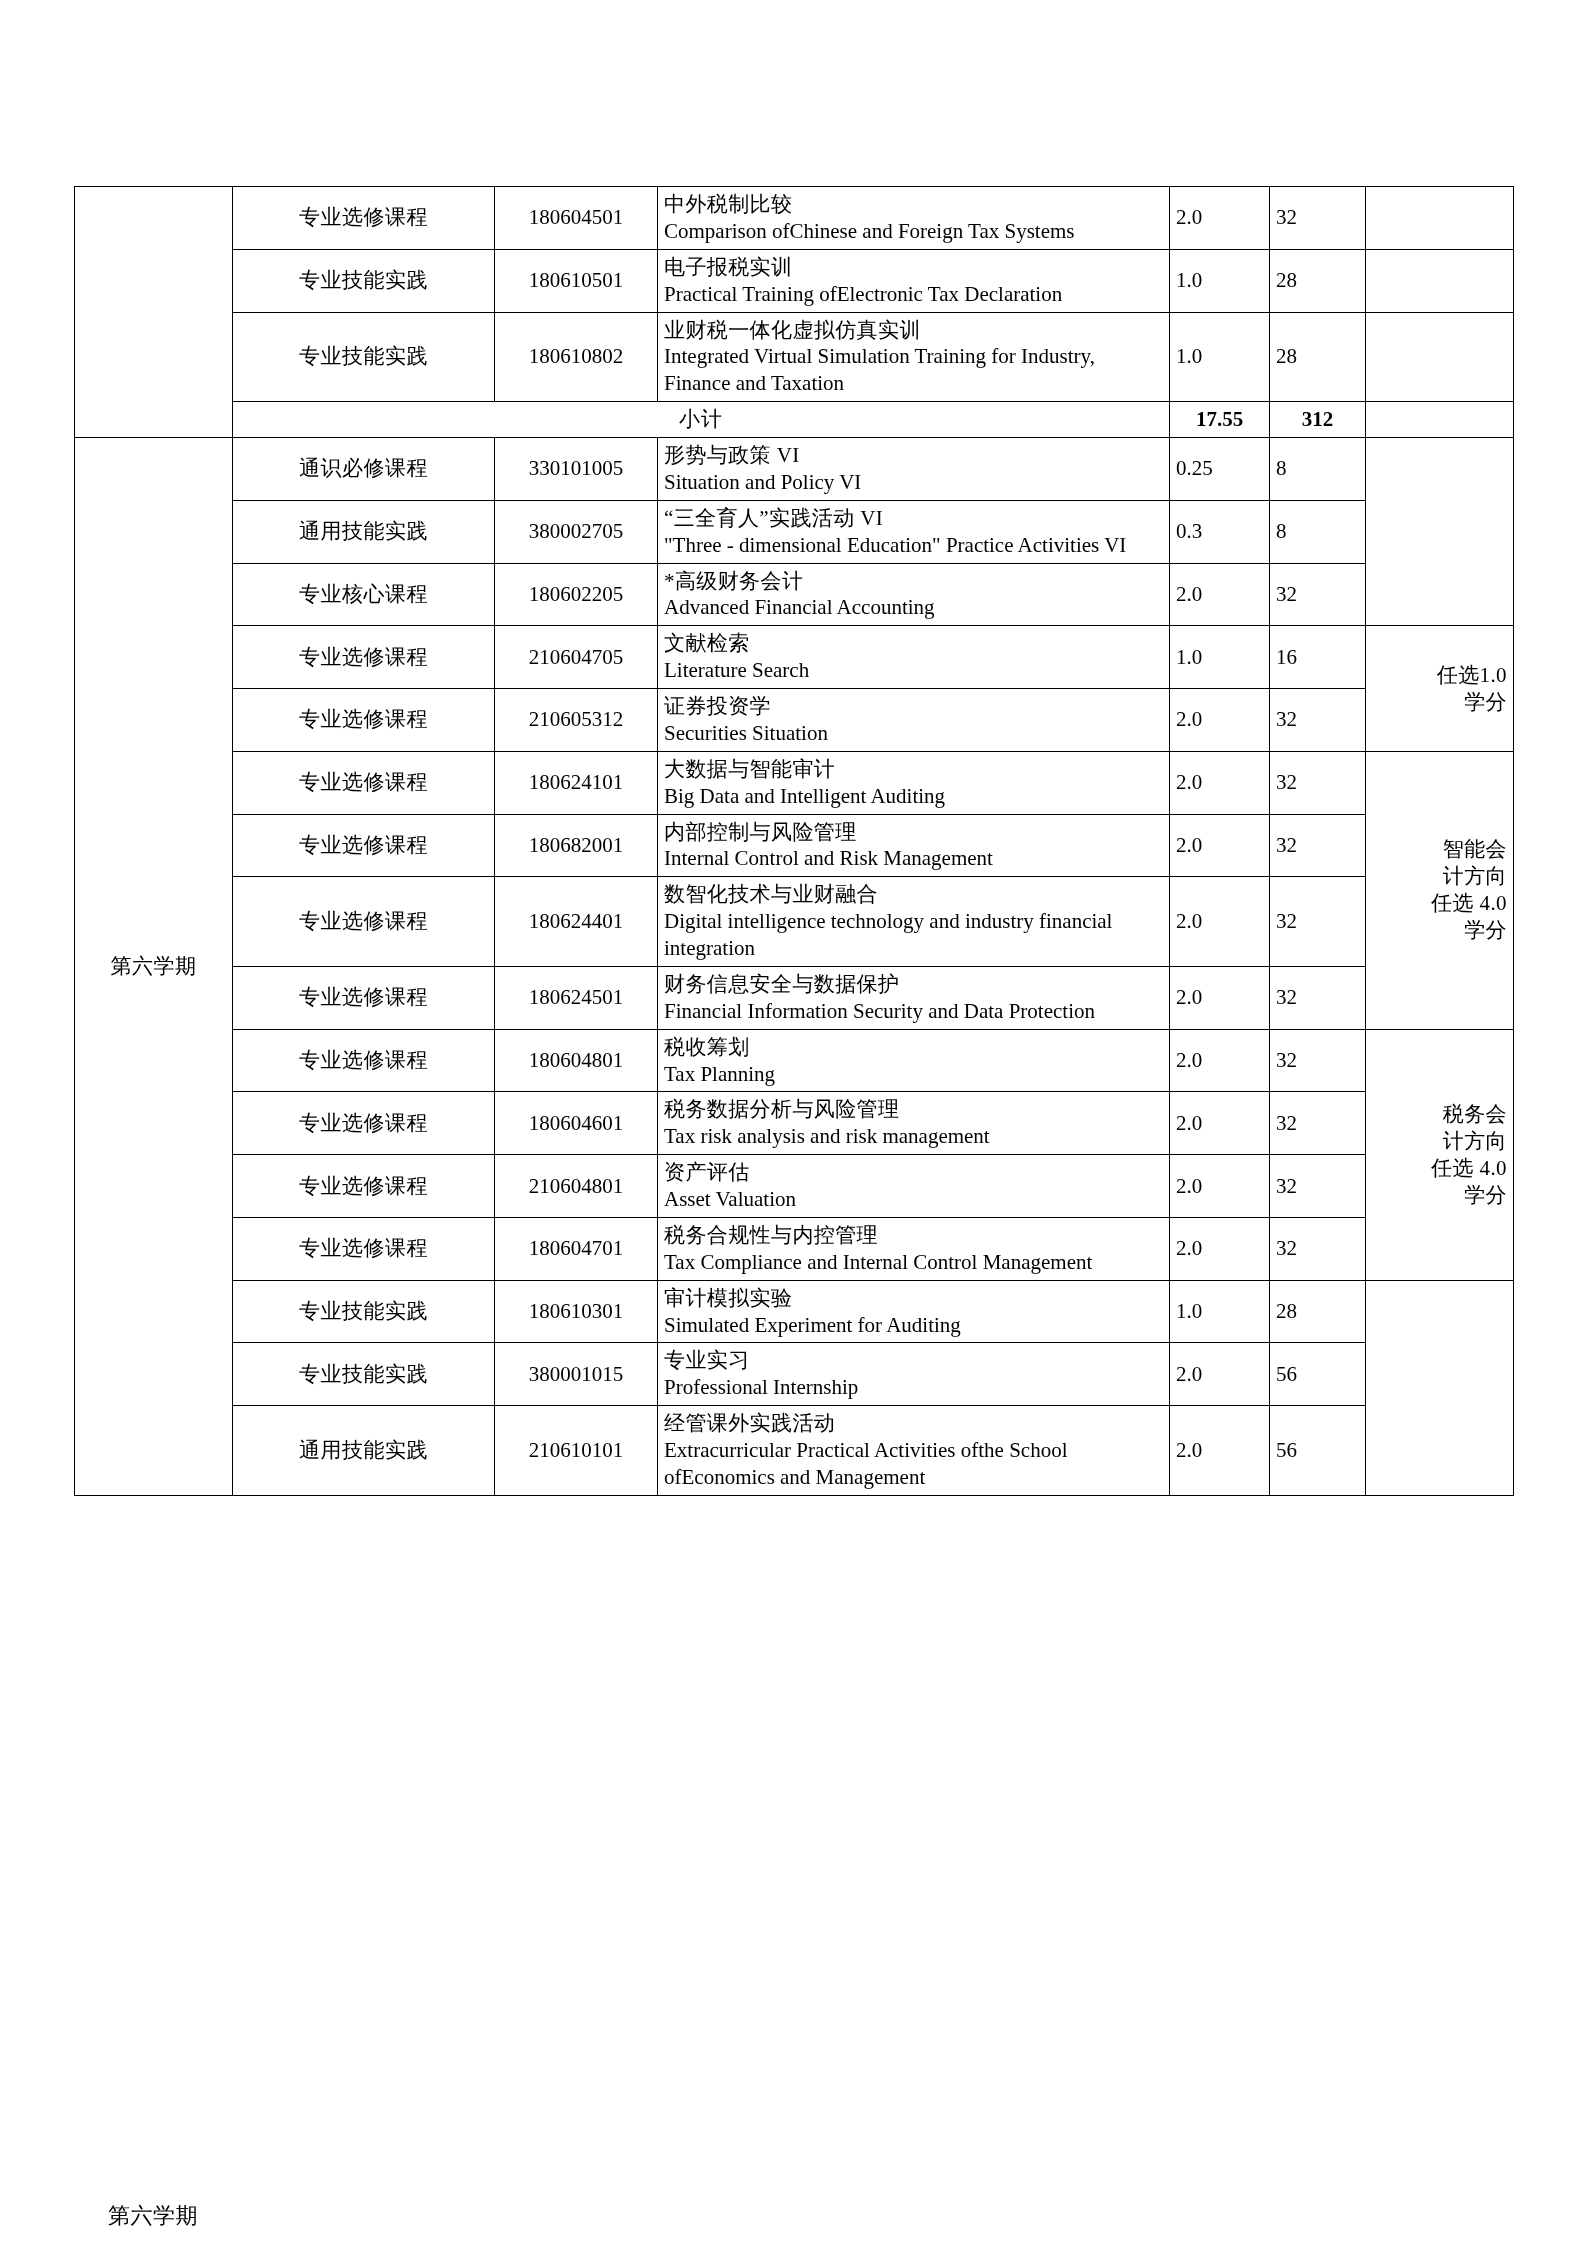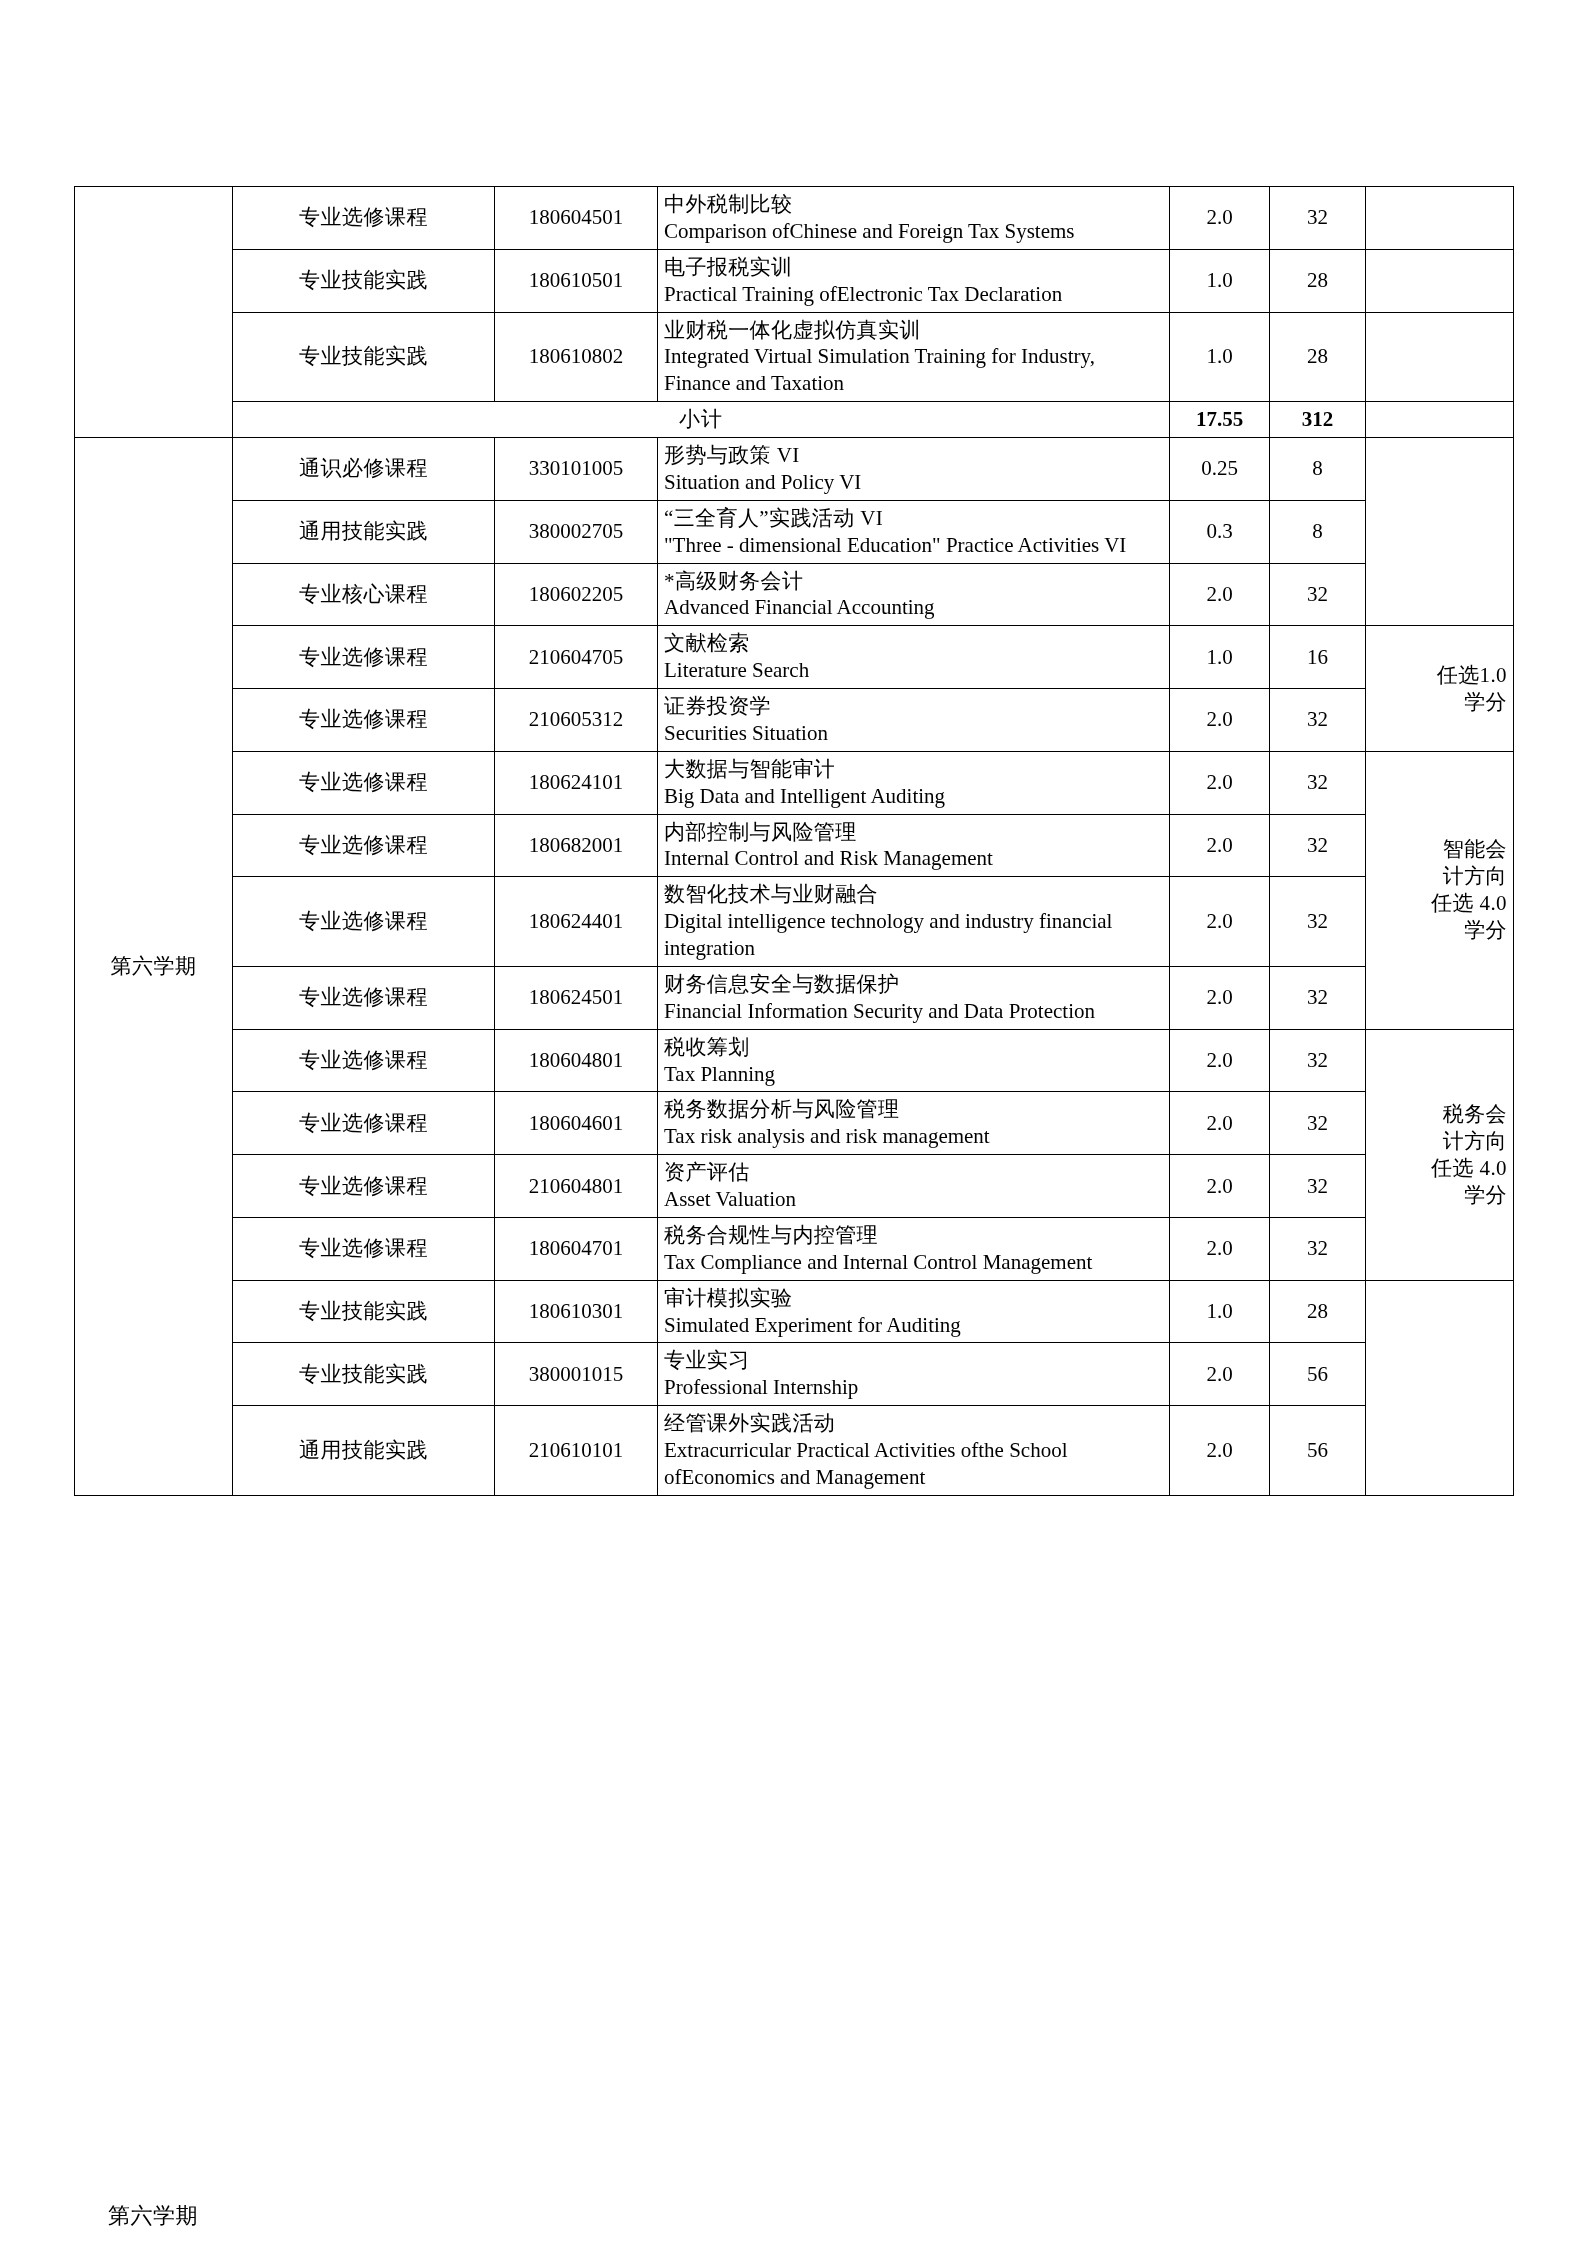--- a/index.html
+++ b/index.html
@@ -65,21 +65,21 @@
   }
   td.cname .cn {
     display: block;
     letter-spacing: 0.4px;
   }
   td.cname .en {
     display: block;
     font-family: Liberation Serif, serif;
   }
   td.num {
-    text-align: center;
+    text-align: left;
     font-size: 22px;
   }
   td.note {
     text-align: right;
     font-size: 22px;
     line-height: 1.35;
     letter-spacing: 0.4px;
   }
   td.subtotal-label {
     text-align: center;

